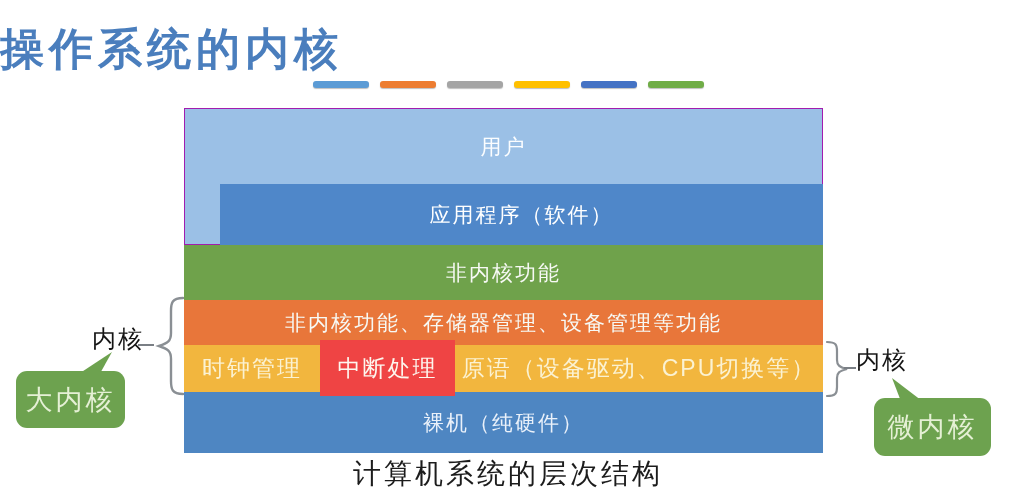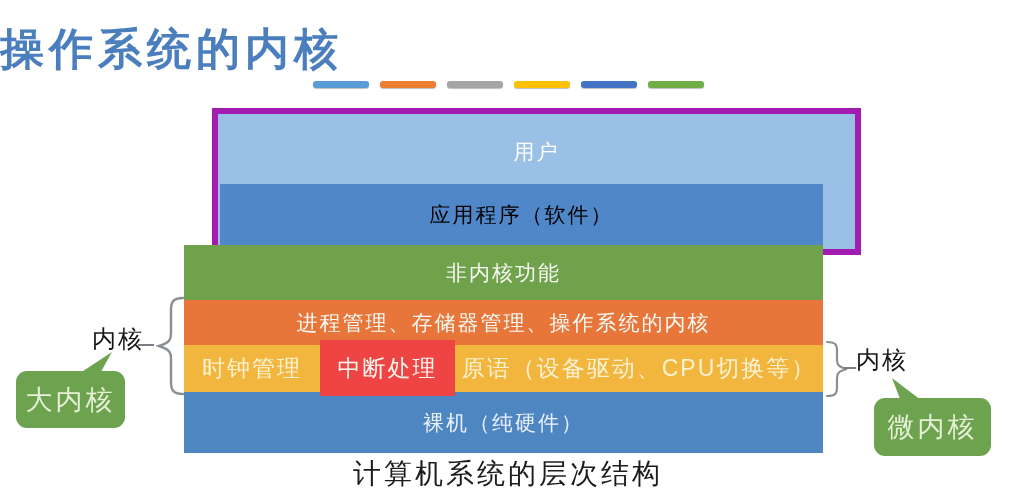--- a/index.html
+++ b/index.html
@@ -13,24 +13,24 @@
   }
   .dashes{
     position:absolute;top:81px;left:0;width:100%;
     display:flex;justify-content:center;gap:11px;
   }
   .dash{width:56px;height:7px;border-radius:3px;box-shadow:0 1px 1px rgba(0,0,0,0.25);}
   
   .stack{position:absolute;left:184px;top:108px;width:639px;height:345px;}
   .layer{position:absolute;display:flex;align-items:center;justify-content:center;
     color:#f7f9f5;font-size:21px;letter-spacing:2px;}
-  .layer-user{left:0;top:0;width:637px;height:135px;border:6px solid #a21caf;margin-left:28px;}
+  .layer-user{left:0;top:0;width:637px;height:135px;border:1px solid #a21caf;}
   .user-label{position:absolute;top:0;left:0;width:100%;height:76px;display:flex;
     align-items:center;justify-content:center;color:#fbfdff;font-size:21px;letter-spacing:2px;}
-  .layer-app{left:36px;top:76px;width:603px;height:61px;color:#000000;}
+  .layer-app{left:36px;top:76px;width:603px;height:61px;color:#ffffff;}
   .layer-nonkernel{left:0;top:137px;width:639px;height:55px;}
   .layer-mgmt{left:0;top:192px;width:639px;height:45px;}
   .kernel-row{position:absolute;left:0;top:237px;width:639px;height:47px;}
   .kcell{position:absolute;display:flex;align-items:center;justify-content:center;
     font-size:23px;letter-spacing:2px;}
   .kcell-clock{left:0;top:0;width:136px;height:47px;color:#FBF2D2;}
   .kcell-interrupt{left:136px;top:-5px;width:135px;height:56px;color:#fdf6ee;z-index:2;}
   .kcell-primitive{left:271px;top:0;width:368px;height:47px;color:#FBF2D2;}
   .layer-hw{left:0;top:284px;width:639px;height:61px;color:#EAF1FA;}
   .caption{
@@ -77,21 +77,21 @@
     <div class="layer layer-user" style="background: rgb(155, 192, 230);">
       <div class="user-label">用户</div>
     </div>
     <div class="layer layer-app" style="background: rgb(79, 135, 201);">
       <span>应用程序（软件）</span>
     </div>
     <div class="layer layer-nonkernel" style="background: rgb(111, 162, 75);">
       <span>非内核功能</span>
     </div>
     <div class="layer layer-mgmt" style="background: rgb(232, 118, 58);">
-      <span>进程管理、存储器管理、操作系统的内核</span>
+      <span>非内核功能、存储器管理、设备管理等功能</span>
     </div>
     <div class="kernel-row">
       <div class="kcell kcell-clock" style="background: rgb(242, 182, 62);">
         <span>时钟管理</span>
       </div>
       <div class="kcell kcell-interrupt" style="background: #ef4444;">
         <span>中断处理</span>
       </div>
       <div class="kcell kcell-primitive" style="background: rgb(242, 182, 62);">
         <span>原语（设备驱动、CPU切换等）</span>

